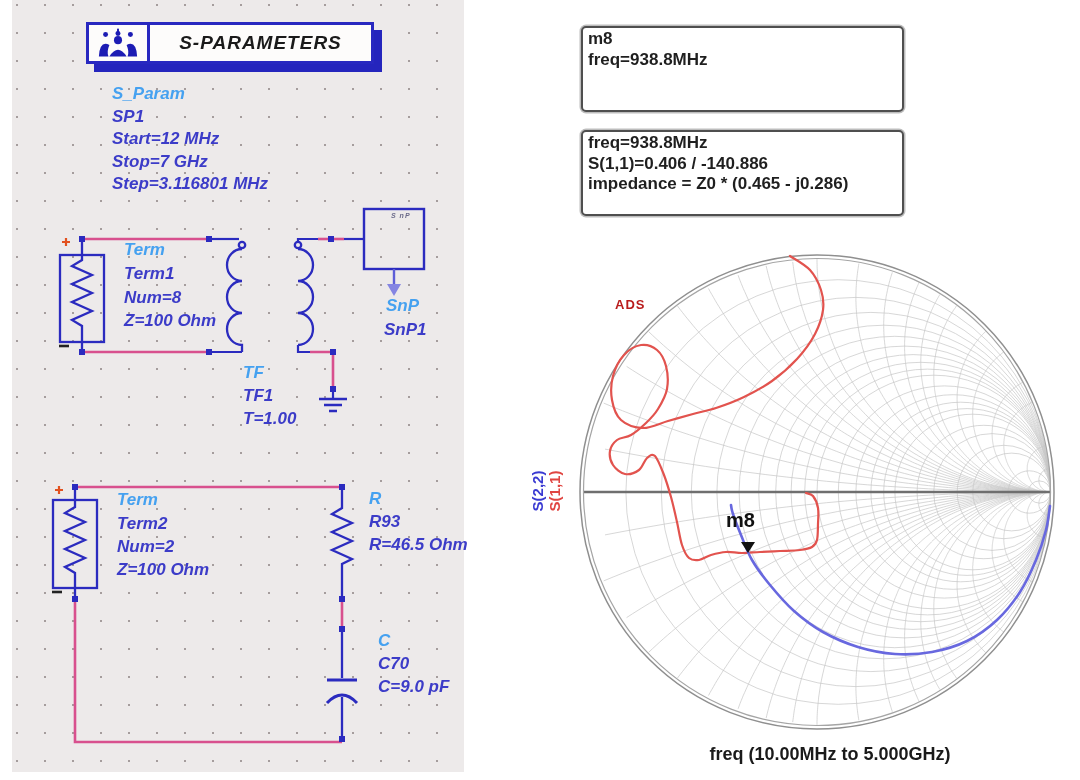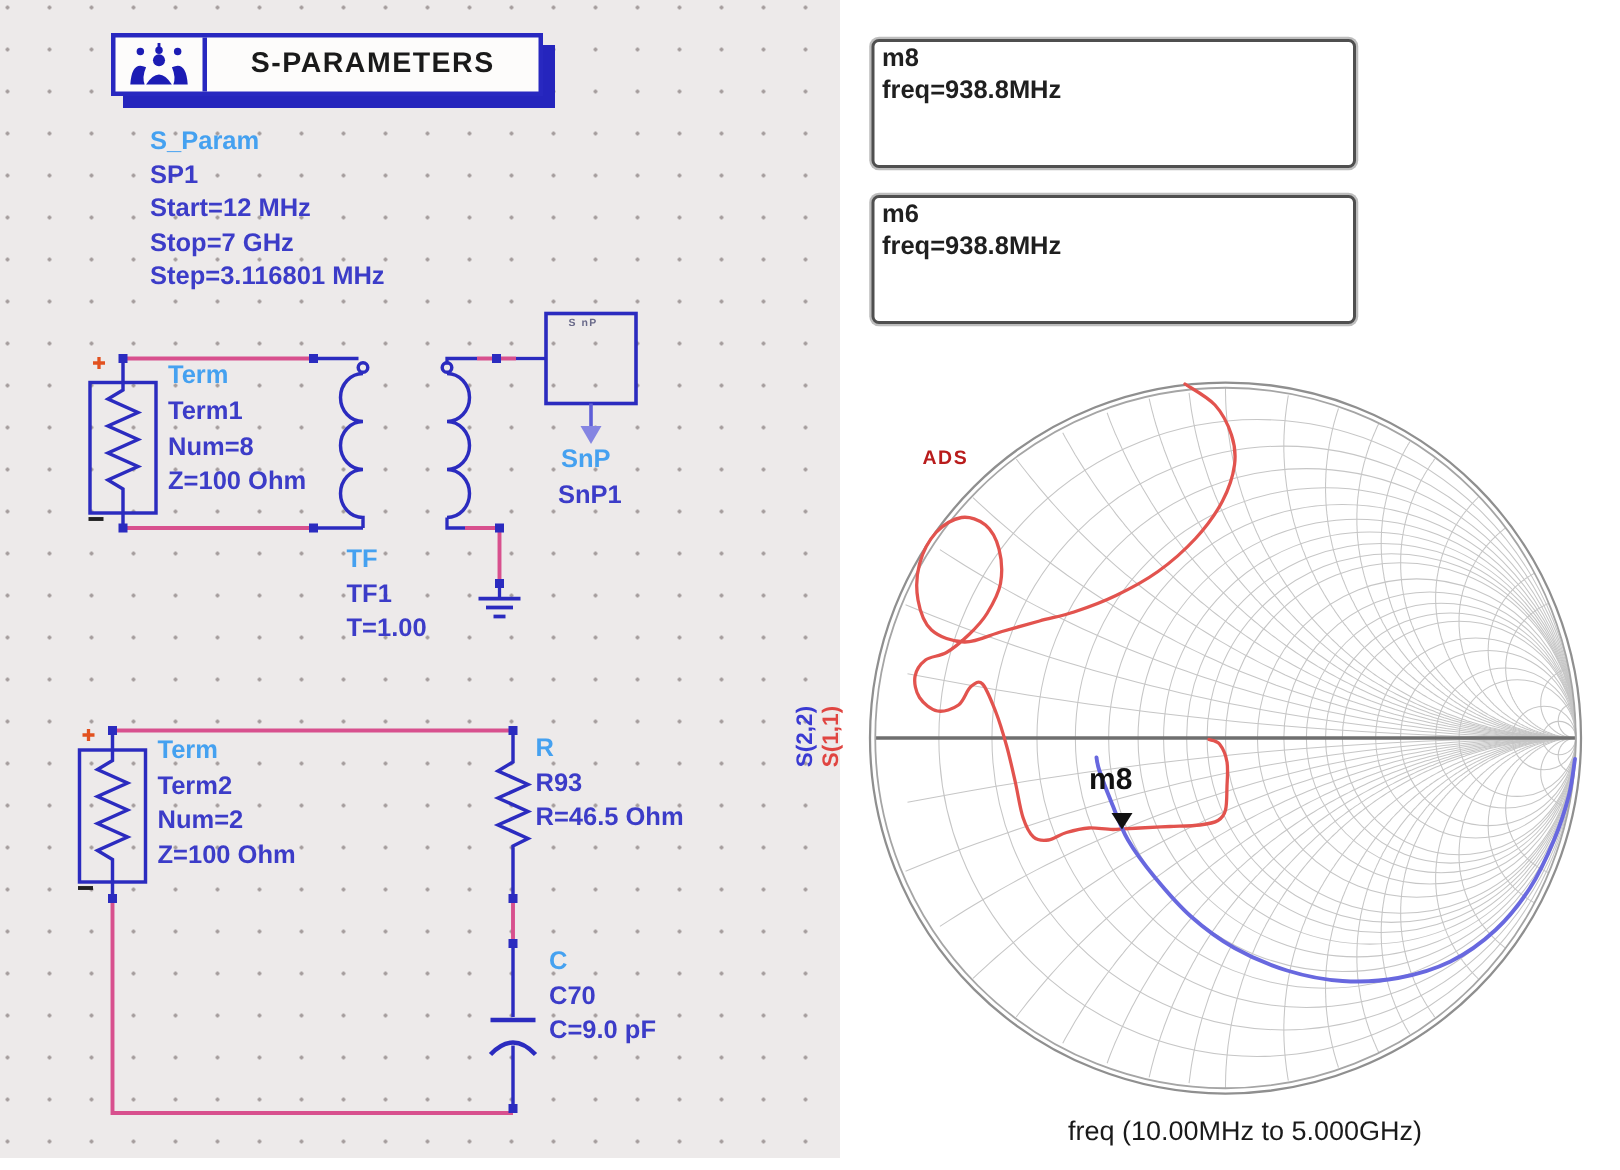--- a/index.html
+++ b/index.html
@@ -2,24 +2,24 @@
 <html><head>
 <meta charset="utf-8">
 <style>
   html,body{margin:0;padding:0;}
   body{
     position:relative;width:1080px;height:780px;overflow:hidden;background:#ffffff;
     font-family:"Liberation Sans",sans-serif;
   }
   
   .schematic-panel{
-    position:absolute;left:0;top:0;width:560px;height:772px;
+    position:absolute;left:12px;top:0;width:452px;height:772px;
     background-color:#edeaea;
     background-image:radial-gradient(circle,#a59d9d 1.2px,rgba(0,0,0,0) 1.4px);
-    background-size:28px 28px;background-position:-9px -9px;
+    background-size:28px 28px;background-position:-9px -9px;font-style:italic;
   }
   svg.layer{position:absolute;left:0;top:0;width:1080px;height:780px;pointer-events:none;}
   .clabel{position:absolute;font-weight:bold;font-size:17px;line-height:20px;white-space:nowrap;}
   .tblue{color:#45a1f0;}
   .vblue{color:#3c3cc8;}
   
   .spbox-shadow{position:absolute;left:82px;top:30px;width:288px;height:42px;background:#2525bd;}
   .spbox{
     position:absolute;left:74px;top:22px;width:288px;height:42px;background:#fdfcfb;
     border:3px solid #2828c0;box-sizing:border-box;display:flex;align-items:stretch;
@@ -35,21 +35,21 @@
     box-sizing:border-box;padding:1px 0 0 5px;
   }
   .marker-box div{font-size:17px;line-height:20.5px;font-weight:600;color:#1f1f1f;white-space:nowrap;}
   .ads-watermark{position:absolute;left:615px;top:297px;font-size:13px;font-weight:bold;color:#b91c1c;letter-spacing:1px;}
   .axis-legend{position:absolute;transform:translate(-50%,-50%) rotate(-90deg);
     font-size:15px;font-weight:bold;white-space:nowrap;}
   .legend-s22{left:537px;top:491px;}
   .legend-s11{left:554px;top:491px;}
   .chart-marker-label{position:absolute;left:726px;top:509px;font-size:20px;font-weight:bold;color:#111;}
   .freq-label{position:absolute;left:660px;top:744px;width:340px;text-align:center;
-    font-size:18px;font-weight:400;color:#1a1a1a;}
+    font-size:18px;font-weight:700;color:#1a1a1a;}
 </style>
 </head>
 <body>
 
 <div class="schematic-panel">
 
   <div class="spbox-shadow"></div>
   <div class="spbox">
     <div class="spbox-icon-cell">
       <svg width="44" height="30" viewBox="0 0 46 30">
@@ -185,22 +185,23 @@
     <rect x="339" y="626" width="6" height="6"></rect>
       <rect x="339" y="736" width="6" height="6"></rect>
   </g>
 </svg>
 
 <div class="marker-box" style="top:26px">
   <div>m8</div>
   <div>freq=938.8MHz</div>
 </div>
 <div class="marker-box" style="top:130px">
-  <div>m6</div>
   <div>freq=938.8MHz</div>
+  <div>S(1,1)=0.406 / -140.886</div>
+  <div>impedance = Z0 * (0.465 - j0.286)</div>
 </div>
 
 <svg class="layer" id="smith-svg" viewBox="0 0 1080 780">
   <g id="smith-grid" stroke="#c6c6c6" stroke-width="0.7" fill="none">
       <circle cx="838.2" cy="492" r="212.3"></circle>
       <circle cx="855.9" cy="492" r="194.6"></circle>
       <circle cx="870.9" cy="492" r="179.6"></circle>
       <circle cx="883.7" cy="492" r="166.8"></circle>
       <circle cx="894.8" cy="492" r="155.7"></circle>
       <circle cx="904.6" cy="492" r="145.9"></circle>

